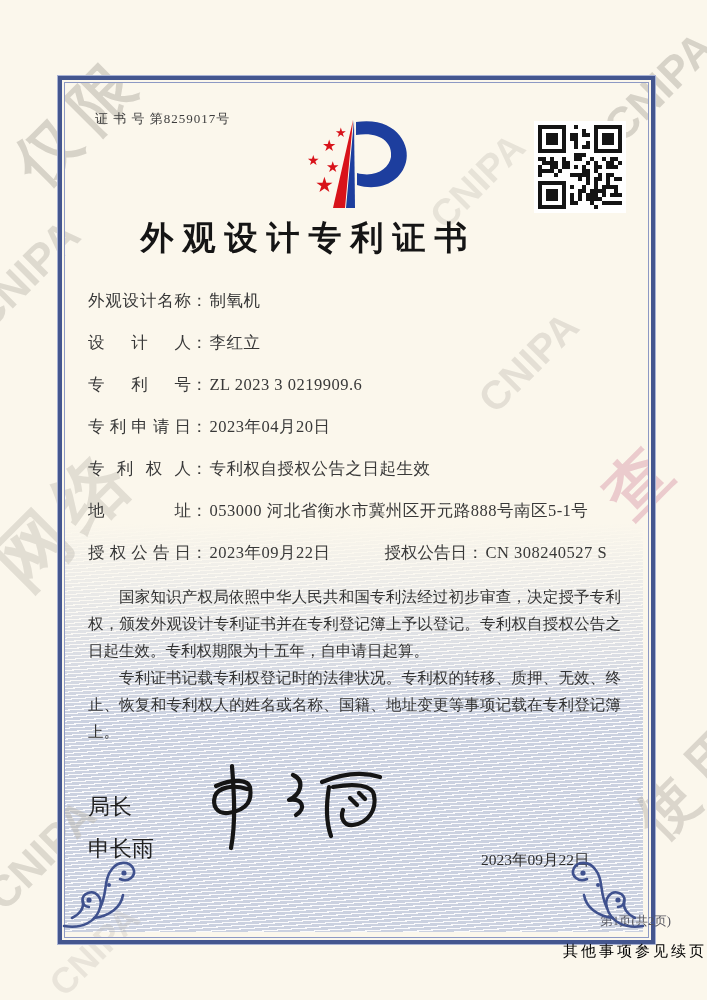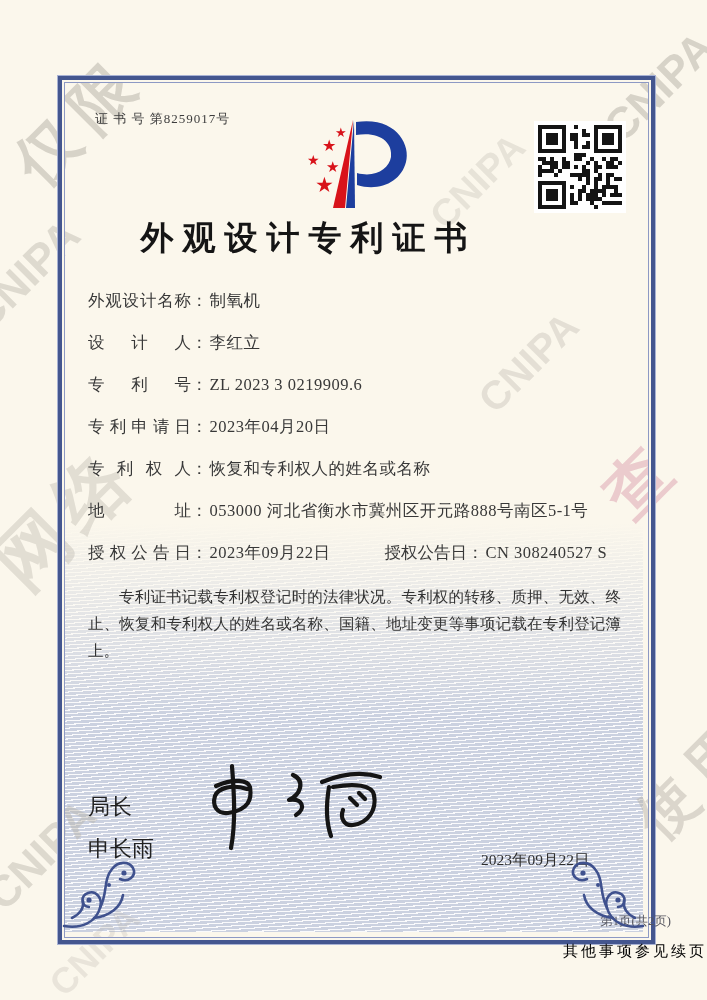--- a/index.html
+++ b/index.html
@@ -267,31 +267,32 @@
     <div class="frow">
       <span class="flabel">设计人</span><span class="fcolon">：</span><span class="fvalue">李红立</span>
     </div>
     <div class="frow">
       <span class="flabel">专利号</span><span class="fcolon">：</span><span class="fvalue">ZL 2023 3 0219909.6</span>
     </div>
     <div class="frow">
       <span class="flabel">专利申请日</span><span class="fcolon">：</span><span class="fvalue">2023年04月20日</span>
     </div>
     <div class="frow">
-      <span class="flabel">专利权人</span><span class="fcolon">：</span><span class="fvalue">恢复和专利权人的姓名或名称</span>
+      <span class="flabel">专利权人</span><span class="fcolon">：</span><span class="fvalue">专利权自授权公告之日起生效</span>
     </div>
     <div class="frow">
       <span class="flabel">地址</span><span class="fcolon">：</span><span class="fvalue">053000 河北省衡水市冀州区开元路888号南区5-1号</span>
     </div>
     <div class="frow">
       <span class="flabel">授权公告日</span><span class="fcolon">：</span><span class="fvalue">2023年09月22日</span><span class="grant2">授权公告日</span><span class="fcolon">：</span><span class="fvalue">CN 308240527 S</span>
     </div>
   </div>
 
   <div class="paras">
+    <p>国家知识产权局依照中华人民共和国专利法经过初步审查，决定授予专利权，颁发外观设计专利证书并在专利登记簿上予以登记。专利权自授权公告之日起生效。专利权期限为十五年，自申请日起算。</p>
     <p>专利证书记载专利权登记时的法律状况。专利权的转移、质押、无效、终止、恢复和专利权人的姓名或名称、国籍、地址变更等事项记载在专利登记簿上。</p>
   </div>
 
   <div class="signer">
     <div>局长</div>
     <div>申长雨</div>
   </div>
 
   <svg class="sig" viewBox="0 0 200 95">
     <g fill="none" stroke="#151515" stroke-width="4.2" stroke-linecap="round" stroke-linejoin="round">

